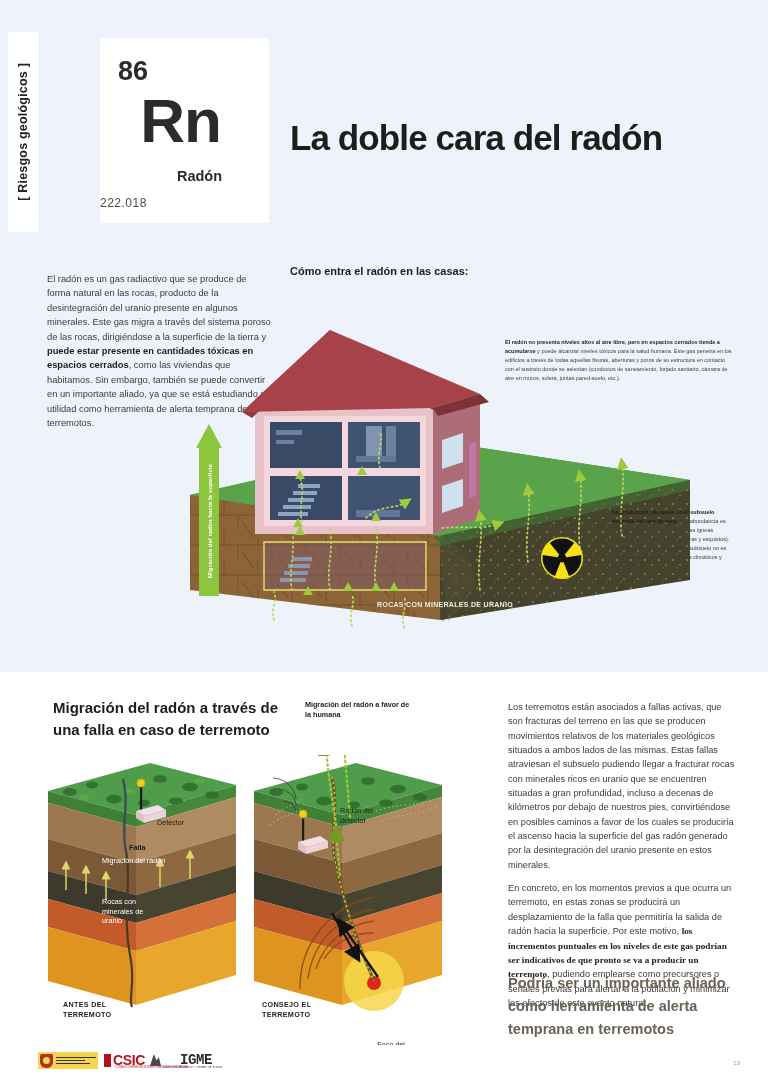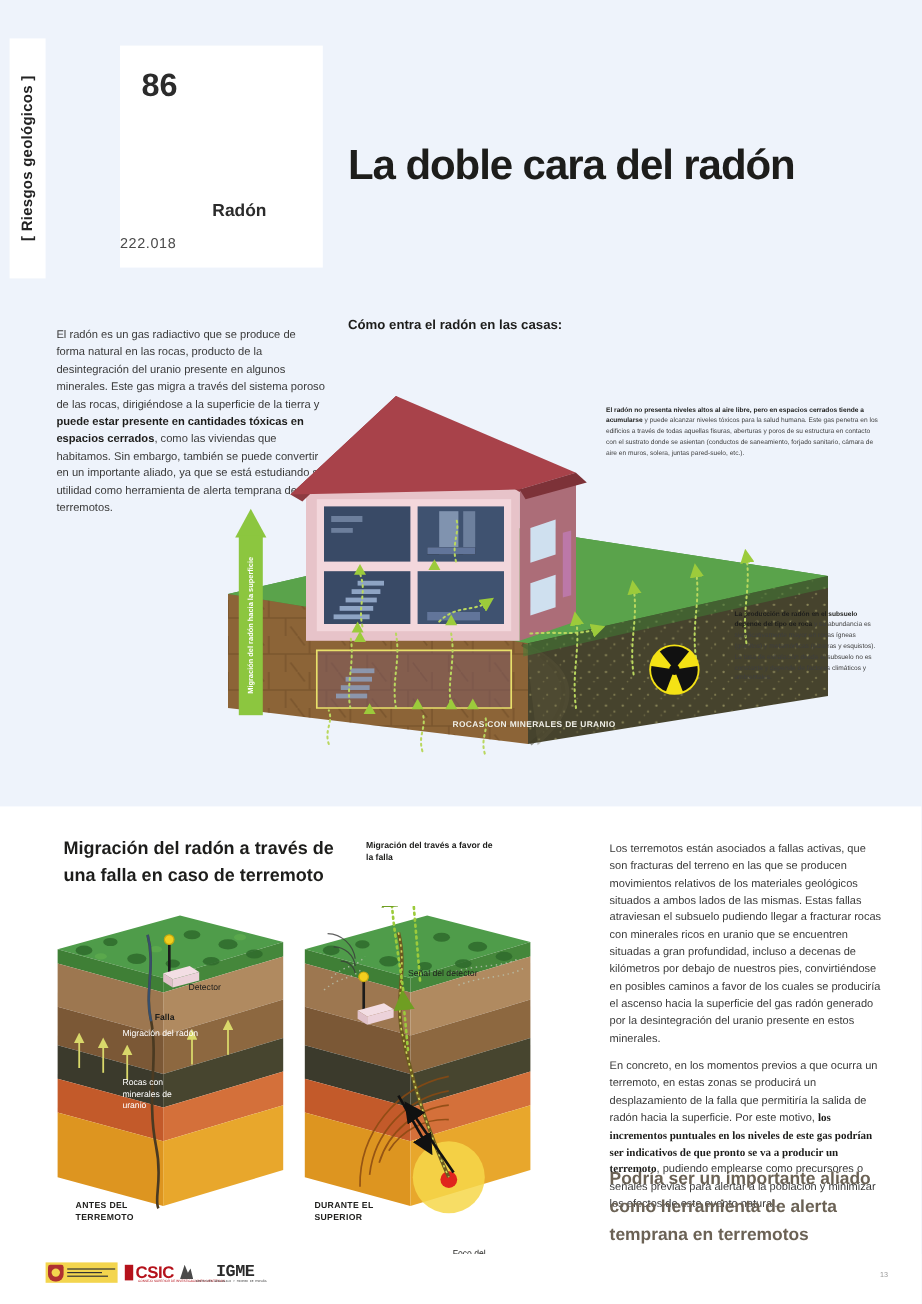--- a/index.html
+++ b/index.html
@@ -171,20 +171,21 @@
 <div class="page">
 
   <div class="lower-white"></div>
 
   <div class="side-tag">
     <span>[ Riesgos geológicos ]</span>
   </div>
 
   <div class="el-card">
     <div class="el-num">86</div>
+    <div class="el-sym">Rn</div>
     <div class="el-name">Radón</div>
     <div class="el-mass">222.018</div>
   </div>
 
   <h1 class="main-title">La doble cara del radón</h1>
 
   <div class="intro">
     <span>El radón es un gas radiactivo que se produce de forma natural en las rocas, producto de la desintegración del uranio presente en algunos minerales. Este gas migra a través del sistema poroso de las rocas, dirigiéndose a la superficie de la tierra y </span><b>puede estar presente en cantidades tóxicas en espacios cerrados</b><span>, como las viviendas que habitamos. Sin embargo, también se puede convertir en un importante aliado, ya que se está estudiando su utilidad como herramienta de alerta temprana de terremotos.</span>
   </div>
 
@@ -451,28 +452,28 @@
       <path d="M52 87 L60 92 L60 99 L52 94 Z" fill="#e0c1ca"></path>
       <path d="M60 92 L82 86 L82 93 L60 99 Z" fill="#ecd2da"></path>
       <g stroke="#3a3a3a" stroke-width="1" fill="none" opacity=".8">
         <path d="M50 56 A 12 12 0 0 0 38 46"></path>
         <path d="M50 50 A 18 18 0 0 0 32 34"></path>
         <path d="M50 44 A 24 24 0 0 0 27 23"></path>
       </g>
     </g>
   </svg>
 
-  <div class="dlabel l-mig-fav">Migración del través a favor de la falla</div>
+  <div class="dlabel l-mig-fav">Migración del radón a favor de la humana</div>
   <div class="dlabel l-detector">Detector</div>
   <div class="dlabel l-falla">Falla</div>
   <div class="dlabel white l-mig-rad">Migración del radón</div>
   <div class="dlabel white l-rocas">Rocas con minerales de uranio</div>
-  <div class="dlabel l-senal">Señal del detector</div>
+  <div class="dlabel l-senal">Radón del detector</div>
   <div class="dlabel bold l-antes">ANTES DEL TERREMOTO</div>
-  <div class="dlabel bold l-durante">DURANTE EL SUPERIOR</div>
+  <div class="dlabel bold l-durante">CONSEJO EL TERREMOTO</div>
   <div class="dlabel l-foco">Foco del terremoto</div>
 
   <div class="body-right">
     <p>Los terremotos están asociados a fallas activas, que son fracturas del terreno en las que se producen movimientos relativos de los materiales geológicos situados a ambos lados de las mismas. Estas fallas atraviesan el subsuelo pudiendo llegar a fracturar rocas con minerales ricos en uranio que se encuentren situadas a gran profundidad, incluso a decenas de kilómetros por debajo de nuestros pies, convirtiéndose en posibles caminos a favor de los cuales se produciría el ascenso hacia la superficie del gas radón generado por la desintegración del uranio presente en estos minerales.</p>
     <p>
       <span>En concreto, en los momentos previos a que ocurra un terremoto, en estas zonas se producirá un desplazamiento de la falla que permitiría la salida de radón hacia la superficie. Por este motivo, </span><b>los incrementos puntuales en los niveles de este gas podrían ser indicativos de que pronto se va a producir un terremoto</b><span>, pudiendo emplearse como precursores o señales previas para alertar a la población y minimizar los efectos de este evento natural.</span>
     </p>
   </div>
 
   <div class="pullquote">Podría ser un importante aliado como herramienta de alerta temprana en terremotos</div>

